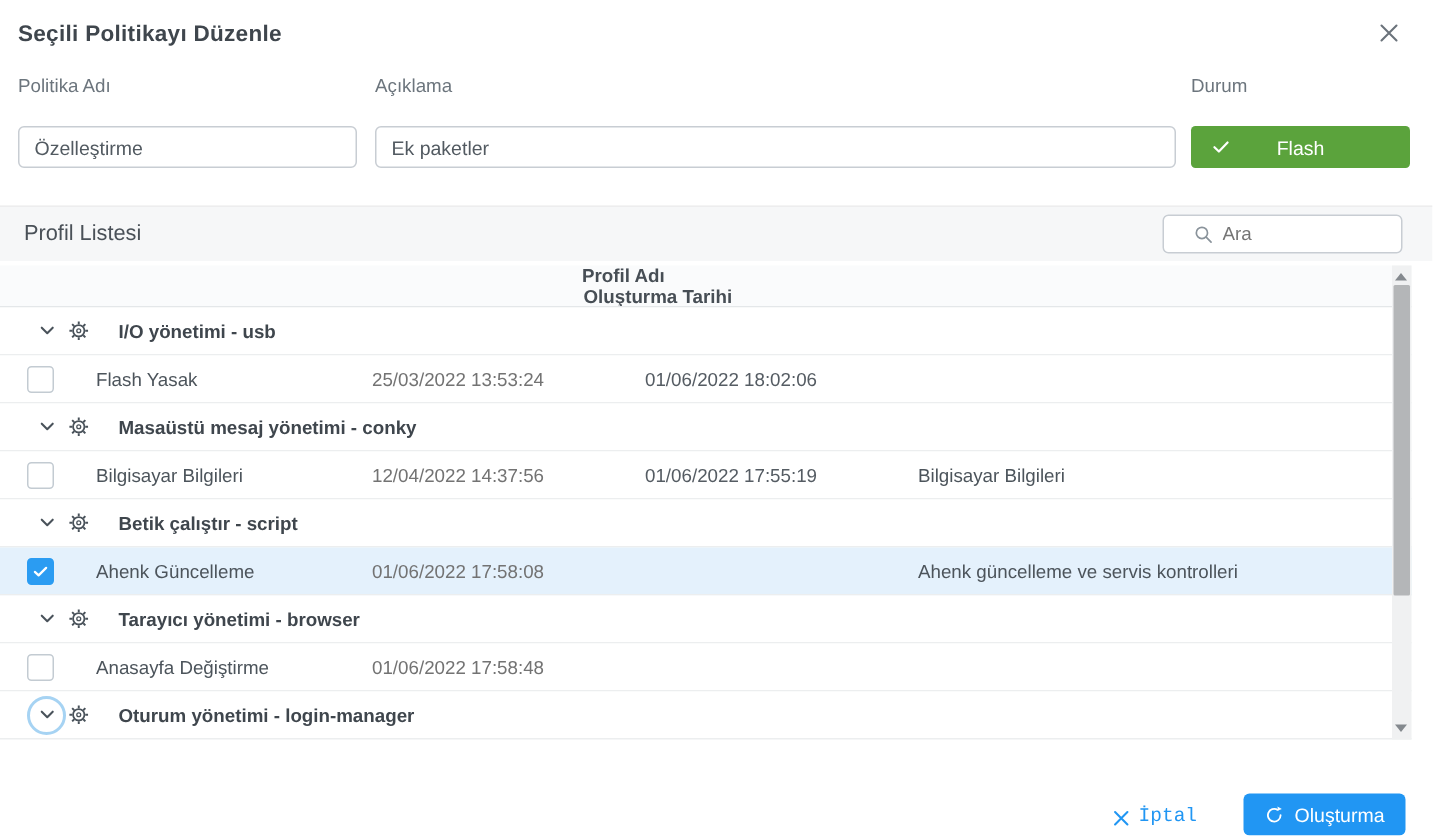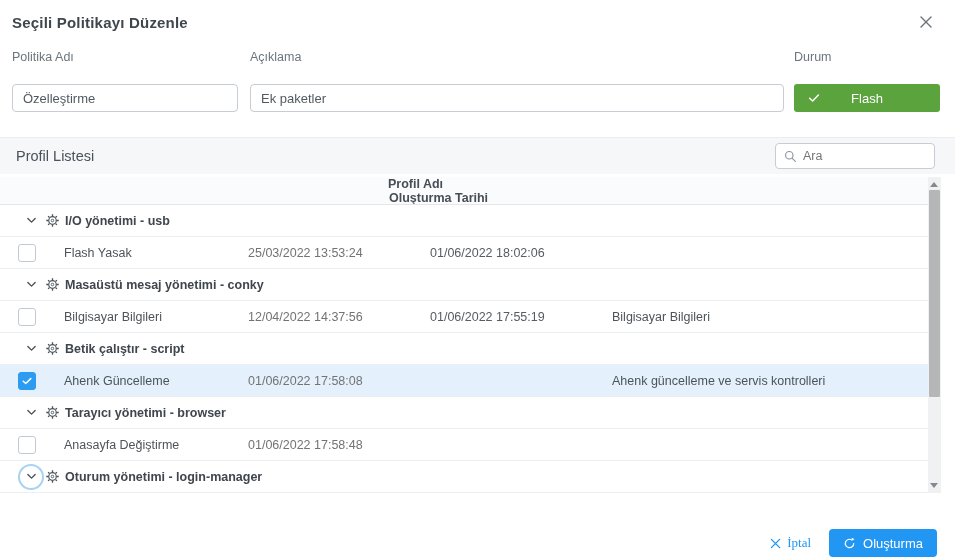--- a/index.html
+++ b/index.html
@@ -45,21 +45,21 @@
   .status-btn .chk{position:absolute;left:13px;top:7px;}
   .status-btn .status-label{flex:1;text-align:center;}
   
   .section-bar{
     margin-top:25px;height:37px;background:#f6f7f8;border-top:1px solid #ededee;
     display:flex;align-items:center;justify-content:space-between;padding:0 20px 0 16px;
   }
   .section-title{font-size:14.5px;color:#4a5158;}
   .search-box{
     width:160px;height:26px;background:#fff;border:1px solid var(--input-border);
-    border-radius:4px;display:flex;align-items:center;padding:0 8px;
+    border-radius:4px;display:flex;align-items:center;padding:0 20px;
   }
   .search-box input{
     border:none;outline:none;flex:1;font-size:12.5px;color:var(--text-mid);
     margin-left:6px;font-family:inherit;min-width:0;background:transparent;
   }
   
   .table-wrap{position:relative;width:941px;margin-top:3px;}
   .t-row{display:flex;align-items:center;border-bottom:1px solid #eceeef;padding-right:13px;background:#fff;}
   .t-head{height:28px;background:#fafbfc;border-bottom:1px solid #e4e7e9;flex-direction:column;}
   .t-head .cell{font-weight:bold;font-size:12.5px;color:#474e55;}
@@ -79,32 +79,32 @@
   .checkbox.checked{background:#2b9cf2;border-color:#2b9cf2;}
   .checkbox.checked svg{display:block;}
   .group-row{height:32px;cursor:pointer;}
   .group-left{display:flex;align-items:center;padding-left:18px;}
   .chevron-btn{
     width:26px;height:26px;border-radius:50%;display:flex;align-items:center;
     justify-content:center;background:none;border:2px solid transparent;cursor:pointer;flex:0 0 auto;
   }
   .chevron-btn.focused{border-color:#a6d3f3;}
   .gear{margin-left:2px;display:flex;align-items:center;flex:0 0 auto;}
-  .group-label{margin-left:6px;font-size:12.5px;font-weight:bold;color:#3f464d;white-space:nowrap;}
+  .group-label{margin-left:20px;font-size:12.5px;font-weight:bold;color:#3f464d;white-space:nowrap;}
   
   .scrollbar{position:absolute;top:0;right:0;width:13px;height:100%;background:#f0f1f2;}
   .sb-up,.sb-down{position:absolute;left:2px;width:0;height:0;cursor:pointer;}
   .sb-up{top:5px;border-left:4.5px solid transparent;border-right:4.5px solid transparent;border-bottom:5px solid #84898e;}
   .sb-down{bottom:5px;border-left:4.5px solid transparent;border-right:4.5px solid transparent;border-top:5px solid #84898e;}
   .sb-thumb{position:absolute;top:13px;left:1px;width:11px;height:207px;background:#b4b6b8;border-radius:1px;cursor:pointer;}
   
   .footer{display:flex;justify-content:flex-end;align-items:center;margin:36px 18px 0 0;}
   .cancel-btn{
-    display:flex;align-items:center;background:none;border:none;cursor:pointer;
-    color:var(--accent);font-size:13px;font-family:Liberation Serif, serif;margin-right:10px;padding:4px 8px;
+    display:flex;align-items:flex-end;background:none;border:none;cursor:pointer;
+    color:var(--accent);font-size:13px;font-family:Liberation Mono, monospace;margin-right:23px;padding:4px 8px;
   }
   .cancel-btn span{margin-left:6px;}
   .update-btn{
     display:flex;align-items:center;background:var(--accent);border:none;border-radius:4px;
     color:#fff;font-size:13px;font-family:inherit;height:28px;padding:0 14px;cursor:pointer;
   }
   .update-btn span{margin-left:7px;}
 </style>
 </head>
 <body>

